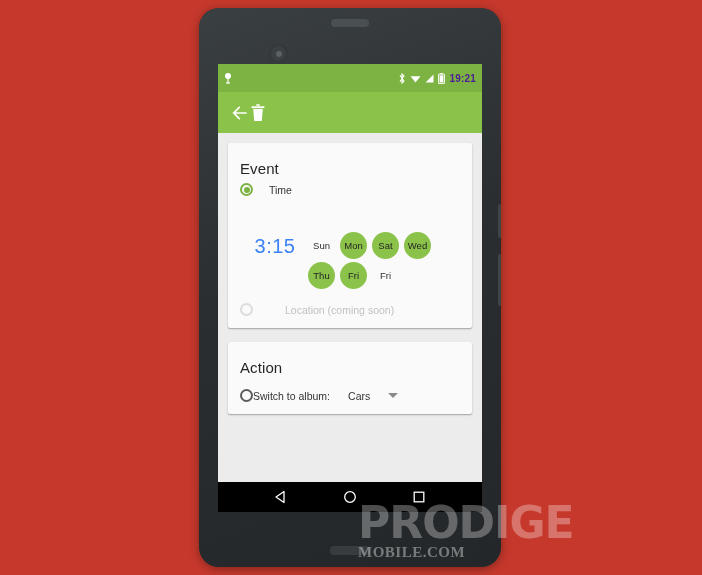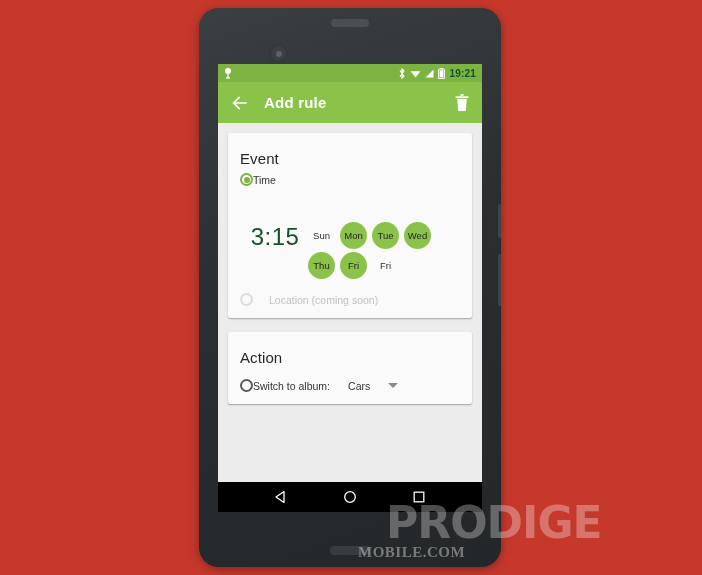--- a/index.html
+++ b/index.html
@@ -101,27 +101,27 @@
     left: 19px;
     top: 56px;
     width: 264px;
     height: 448px;
     background: #ececec;
     overflow: hidden;
   }
 
   
   #status-bar {
-    height: 18px;
+    height: 28px;
     background: #7cb342;
     display: flex;
     align-items: center;
     padding: 0 6px;
     box-sizing: border-box;
-    color: #14532d;
+    color: #4c1d95;
     text-align: right;
   }
   #status-left { display: flex; align-items: center; gap: 4px; flex: 1; }
   #status-right {
     display: flex;
     align-items: center;
     gap: 4px;
     font-size: 10px;
     font-weight: bold;
     letter-spacing: 0.2px;
@@ -180,21 +180,21 @@
     color: #262626;
     margin: 0 0 6px 0;
     font-weight: normal;
     letter-spacing: 0.1px;
   }
 
   
   .radio-row {
     display: flex;
     align-items: center;
-    gap: 0;
+    gap: 16px;
     margin: 5px 0 0 0;
   }
   .radio {
     width: 13px;
     height: 13px;
     border-radius: 50%;
     box-sizing: border-box;
     flex: 0 0 auto;
     position: relative;
     cursor: pointer;
@@ -230,22 +230,22 @@
   .radio-label.muted { color: #c2c2c2; margin-left: 16px; }
 
   
   #time-days {
     display: flex;
     align-items: center;
     margin-top: 8px;
     padding-left: 2px;
   }
   #time-value {
-    font-size: 24px;
-    color: #14532d;
+    font-size: 20px;
+    color: #3b82f6;
     width: 66px;
     text-align: center;
     flex: 0 0 auto;
     letter-spacing: 0.5px;
   }
   #days-grid {
     display: flex;
     flex-direction: column;
     gap: 3px;
     flex: 1;
@@ -329,21 +329,20 @@
     pointer-events: none;
     user-select: none;
   }
   #wm-top {
     font-size: 44px;
     font-weight: bold;
     letter-spacing: -1px;
     line-height: 0.92;
     color: rgba(255, 255, 255, 0.30);
     font-family: "DejaVu Sans", sans-serif;
-    margin-left: 28px;
   }
   #wm-bottom {
     font-size: 15px;
     font-weight: bold;
     letter-spacing: 0.5px;
     line-height: 1;
     margin-top: 2px;
     color: rgba(255, 255, 255, 0.38);
     font-family: Liberation Serif, serif;
   }
@@ -387,21 +386,20 @@
           <rect x="1.6" y="2.3" width="3.8" height="7.1" fill="#ffffff"></rect>
         </svg>
         <span>19:21</span>
       </div>
     </div>
 
     <div id="app-bar">
       <svg id="back-arrow" viewBox="0 0 24 24">
         <path d="M20 11 H6.8 L12.4 5.4 L11 4 L3 12 L11 20 L12.4 18.6 L6.8 13 H20 Z" fill="#ffffff"></path>
       </svg>
-      <div id="app-bar-title">Add rule</div>
       <svg id="delete-icon" viewBox="0 0 20 22">
         <rect x="8" y="0" width="4" height="2" fill="#ffffff"></rect>
         <rect x="2" y="2.6" width="16" height="2.3" fill="#ffffff"></rect>
         <path d="M4 6 H16 L14.7 21 H5.3 Z" fill="#ffffff"></path>
       </svg>
     </div>
 
     <div id="content">
 
       <div class="card">
@@ -411,21 +409,21 @@
           <span class="radio checked"></span>
           <span class="radio-label">Time</span>
         </div>
 
         <div id="time-days">
           <div id="time-value">3:15</div>
           <div id="days-grid">
             <div class="day-row">
               <div class="day unselected">Sun</div>
               <div class="day selected">Mon</div>
-              <div class="day selected">Tue</div>
+              <div class="day selected">Sat</div>
               <div class="day selected">Wed</div>
             </div>
             <div class="day-row">
               <div class="day selected">Thu</div>
               <div class="day selected">Fri</div>
               <div class="day unselected">Fri</div>
             </div>
           </div>
         </div>
 

